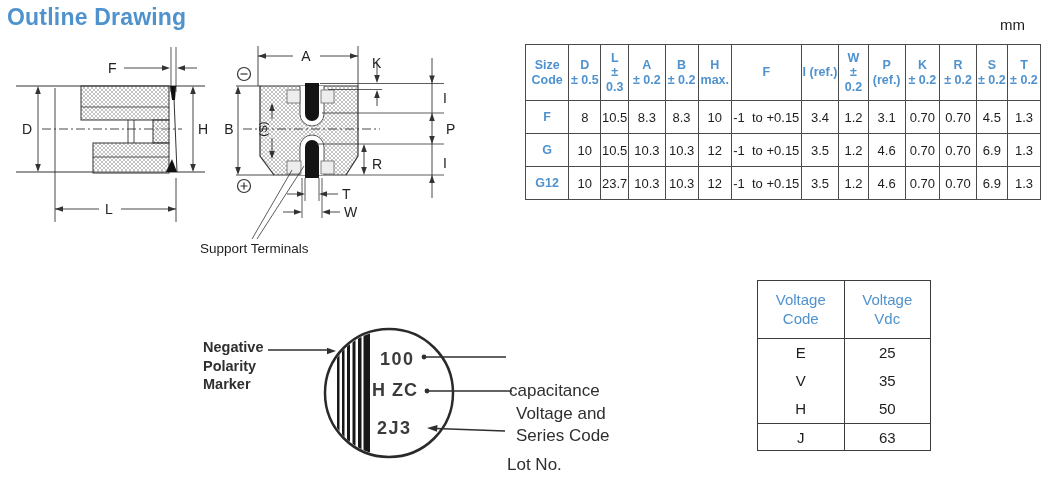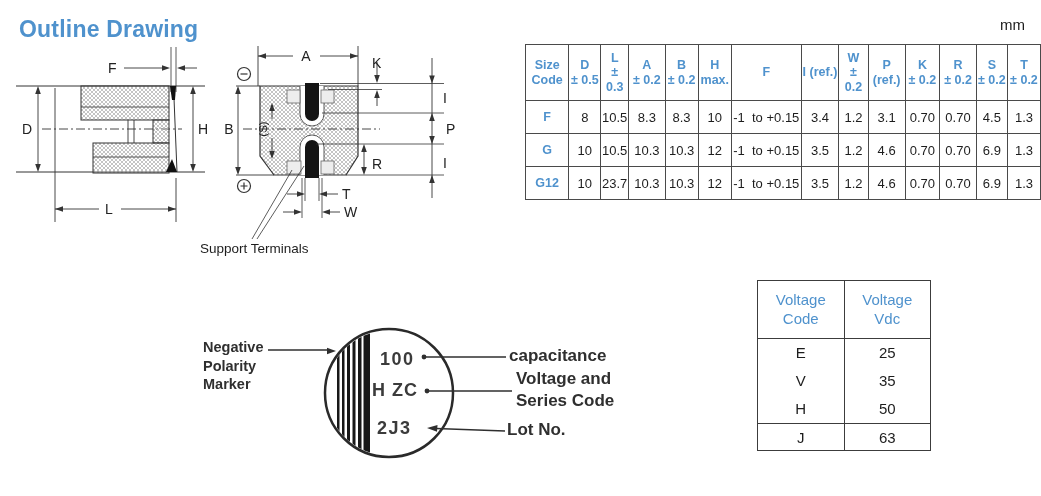--- a/index.html
+++ b/index.html
@@ -1,19 +1,19 @@
 <!DOCTYPE html>
 <html><head>
 <meta charset="utf-8">
 <style>
   html,body{margin:0;padding:0;background:#fff;}
   .canvas{position:relative;width:1041px;height:496px;background:#fff;overflow:hidden;
           font-family:"Liberation Sans",sans-serif;}
   .art{position:absolute;left:0;top:0;width:1041px;height:496px;}
-  .title{position:absolute;margin:12px;font-size:23px;font-weight:bold;color:#4f92cd;letter-spacing:0.2px;}
+  .title{position:absolute;margin:0;font-size:23px;font-weight:bold;color:#4f92cd;letter-spacing:0.2px;}
   #outline-title{left:7px;top:4px;}
   #markings-title{left:7px;top:268px;}
   .mm{position:absolute;left:1000px;top:16px;font-size:15px;color:#1d1d1d;}
 
   
   table.dims{position:absolute;left:525px;top:44px;border-collapse:collapse;table-layout:fixed;padding-left:20px;}
   table.dims th,table.dims td{border:1.4px solid #4a4a4a;text-align:center;vertical-align:middle;padding:0;}
   table.dims th{height:55px;font-size:12.5px;font-weight:bold;color:#4f92cd;white-space:pre-line;line-height:1.15;}
   table.dims td{height:32px;font-size:13px;color:#1d1d1d;white-space:pre;}
   table.dims td.sz{color:#4f92cd;font-weight:bold;font-size:12.5px;}
@@ -23,21 +23,21 @@
   table.vtable th,table.vtable td{border:1.7px solid #3c3c3c;text-align:center;vertical-align:middle;padding:0;}
   table.vtable th{height:57px;font-size:15px;font-weight:normal;color:#4f92cd;white-space:pre-line;line-height:1.25;}
   table.vtable td{font-size:15px;color:#1d1d1d;}
   tr.vgroup td{height:84px;}
   tr.vgroup .vrow{height:28px;line-height:28px;}
   tr.vlast td{height:26px;}
 
   .support-label{position:absolute;left:200px;top:241px;font-size:13.5px;color:#1d1d1d;text-align:center;}
   .neg-label{position:absolute;left:203px;top:338px;font-size:14.5px;font-weight:bold;color:#2f2f2f;
              white-space:pre-line;line-height:1.28;}
-  .co{position:absolute;font-size:17px;font-weight:bold;color:#2f2f2f;white-space:pre-line;line-height:1.3;}
+  .co{position:absolute;font-size:17px;font-weight:normal;color:#2f2f2f;white-space:pre-line;line-height:1.3;margin-top:35px;}
   #cap-co{left:509px;top:345px;}
   #vs-co{left:516px;top:368px;}
   #lot-co{left:507px;top:419px;}
   .lot-note{position:absolute;left:480px;top:468px;font-size:15.5px;color:#1d1d1d;white-space:pre;}
   svg text{font-family:"Liberation Sans",sans-serif;}
 </style>
 </head>
 <body>
 
 <div class="canvas">

